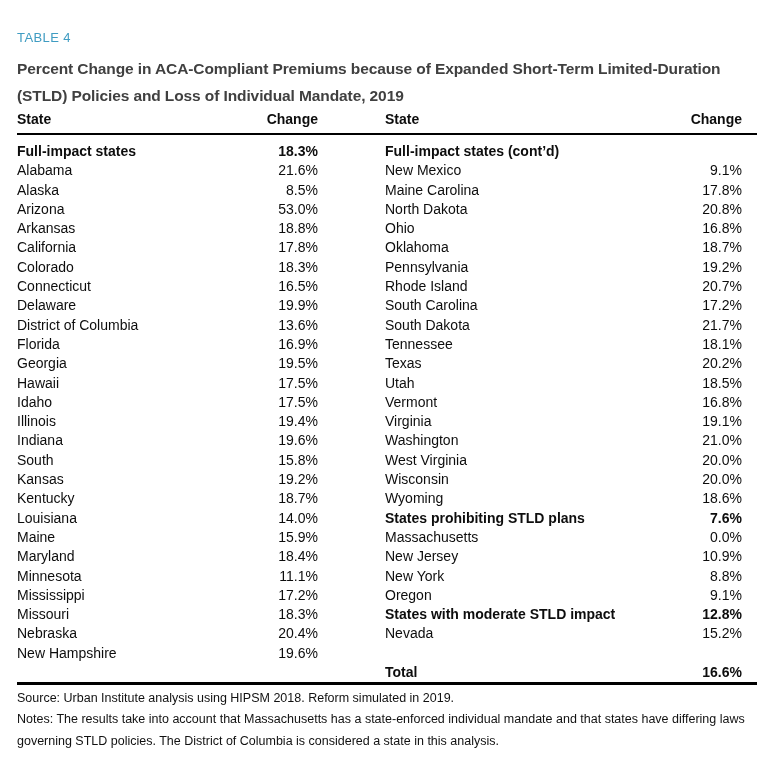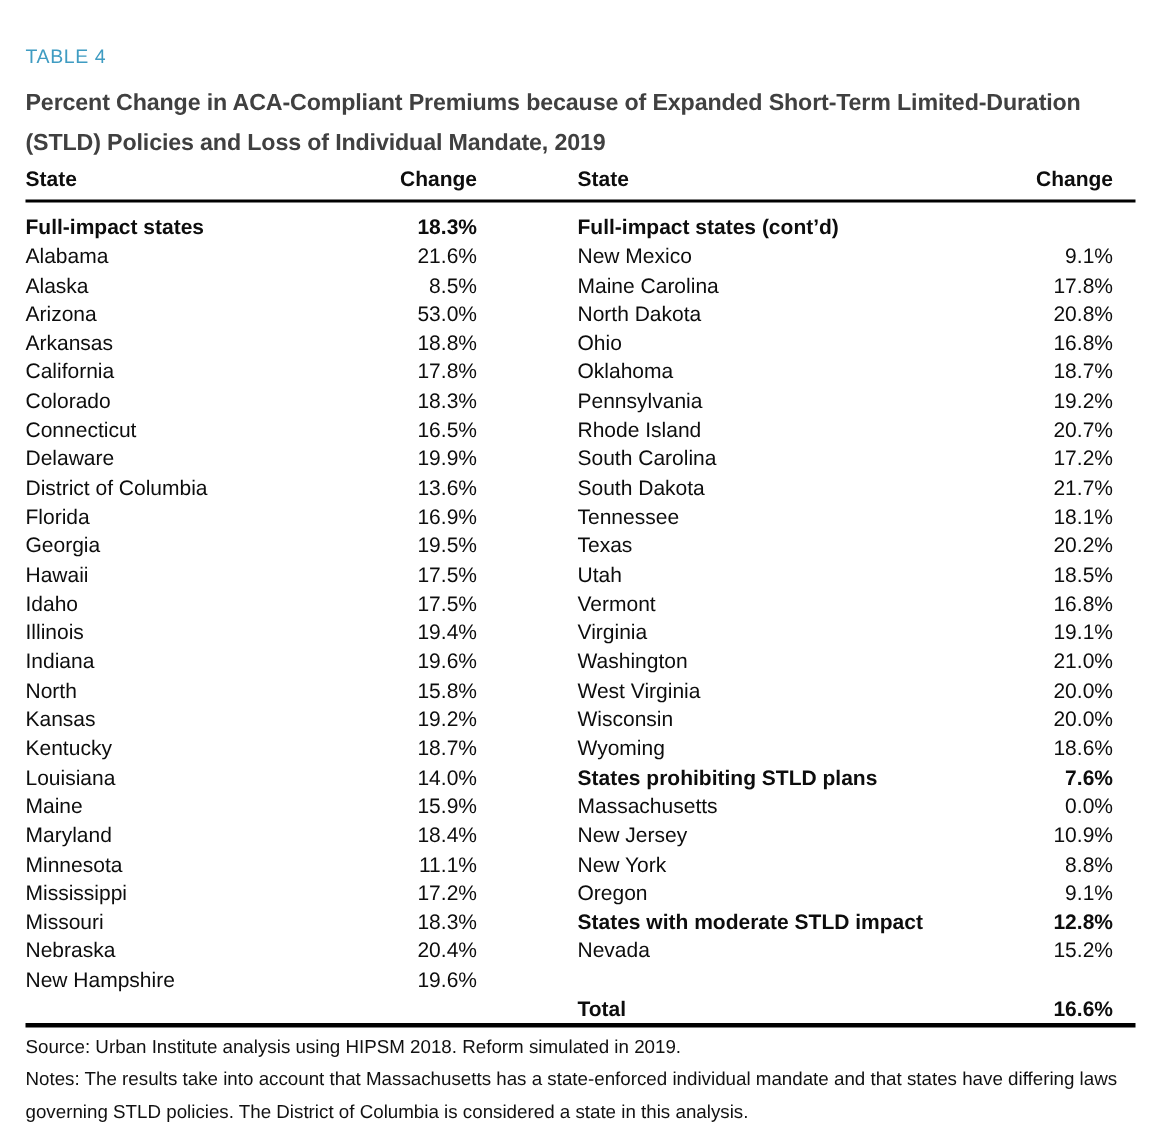--- a/index.html
+++ b/index.html
@@ -257,21 +257,21 @@
           <span class="cell-change">19.6%</span>
         </div>
         <div class="col-spacer"></div>
         <div class="pair-right">
           <span class="cell-state">Washington</span>
           <span class="cell-change">21.0%</span>
         </div>
       </div>
       <div class="trow">
         <div class="pair-left">
-          <span class="cell-state">North</span>
+          <span class="cell-state">South</span>
           <span class="cell-change">15.8%</span>
         </div>
         <div class="col-spacer"></div>
         <div class="pair-right">
           <span class="cell-state">West Virginia</span>
           <span class="cell-change">20.0%</span>
         </div>
       </div>
       <div class="trow">
         <div class="pair-left">

